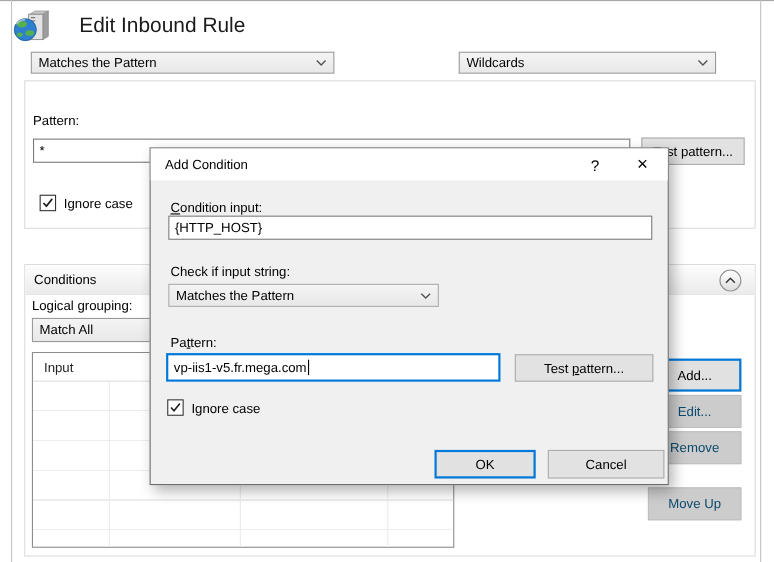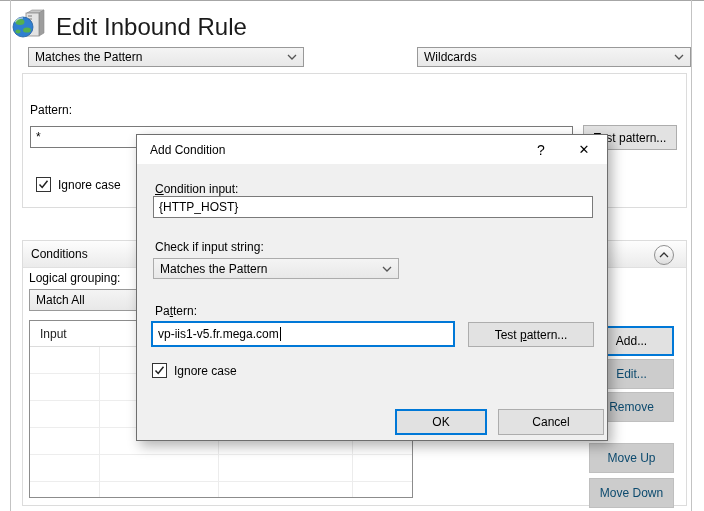--- a/index.html
+++ b/index.html
@@ -5,31 +5,31 @@
   html,body{margin:0;padding:0;background:#fff;}
   .screen{
     position:relative;width:704px;height:511px;overflow:hidden;background:#fff;
     font-family:"Liberation Sans","DejaVu Sans",sans-serif;font-size:12px;color:#000;
   }
   .abs{position:absolute;}
   
   .win-border-top{left:0;top:0;width:704px;height:1px;background:#a6a6a6;}
   .win-border-left{left:10px;top:0;width:1px;height:511px;background:#c3c3c3;}
   .win-border-right{left:691px;top:0;width:1px;height:511px;background:#c3c3c3;}
-  .page-title{left:56px;top:13px;font-size:24px;color:#1a1a1a;white-space:nowrap;}
+  .page-title{left:72px;top:13px;font-size:19px;color:#1a1a1a;white-space:nowrap;}
   .hdr-icon{left:12px;top:8px;width:34px;height:32px;}
 
   
   .combobox{
     background:linear-gradient(#f4f4f4,#e8e8e8);border:1px solid #999;
     display:flex;align-items:center;padding:0 6px;box-sizing:border-box;cursor:default;
   }
   .combobox .cb-text{flex:1;white-space:nowrap;overflow:hidden;}
   .cb1{left:28px;top:47px;width:276px;height:20px;}
-  .cb2{left:417px;top:47px;width:274px;height:20px;}
+  .cb2{left:417px;top:47px;width:234px;height:20px;}
 
   .groupbox{left:22px;top:73px;width:665px;height:135px;border:1px solid #dcdcdc;background:#fff;box-sizing:border-box;}
   .lbl{white-space:nowrap;}
   .textfield{
     background:#fff;border:1px solid #7a7a7a;box-sizing:border-box;
     display:flex;align-items:center;padding:0 5px;overflow:hidden;white-space:nowrap;
   }
   .btn{
     background:#e2e2e2;border:1px solid #adadad;box-sizing:border-box;
     display:flex;align-items:center;justify-content:center;white-space:nowrap;cursor:default;
@@ -155,23 +155,20 @@
       </div>
     <div class="btn disabled side-btn" style="top:118px;">
         <span>Edit...</span>
       </div>
     <div class="btn disabled side-btn" style="top:151px;">
         <span>Remove</span>
       </div>
     <div class="btn disabled side-btn" style="top:202px;">
         <span>Move Up</span>
       </div>
-    <div class="btn disabled side-btn" style="top:237px;">
-        <span>Move Down</span>
-      </div>
   </div>
 
   <div class="abs dialog">
     <div class="dlg-titlebar">
       <span class="dlg-title">Add Condition</span>
     </div>
     <div class="dlg-sysbtn dlg-help">?</div>
     <div class="dlg-sysbtn dlg-close">✕</div>
 
     <div class="abs lbl" style="left:18px;top:47px;"><span></span><span class="underline">C</span><span>ondition input:</span></div>

